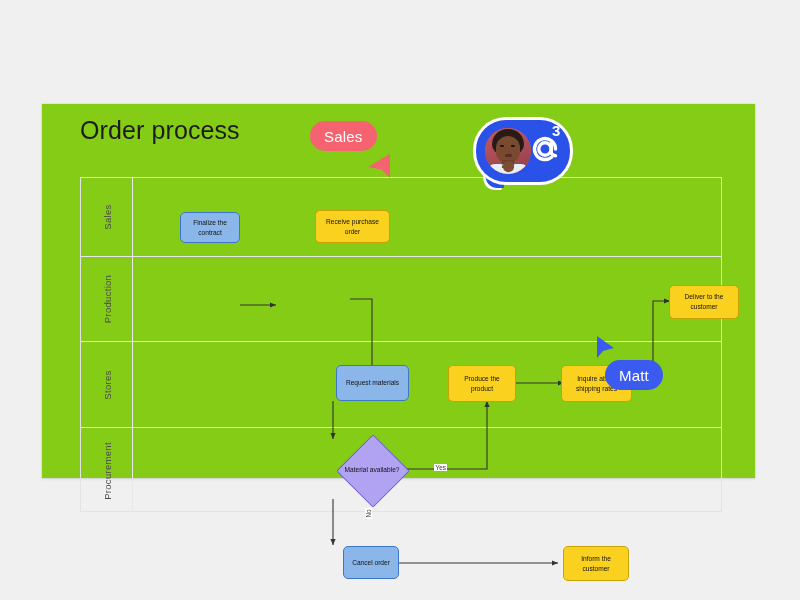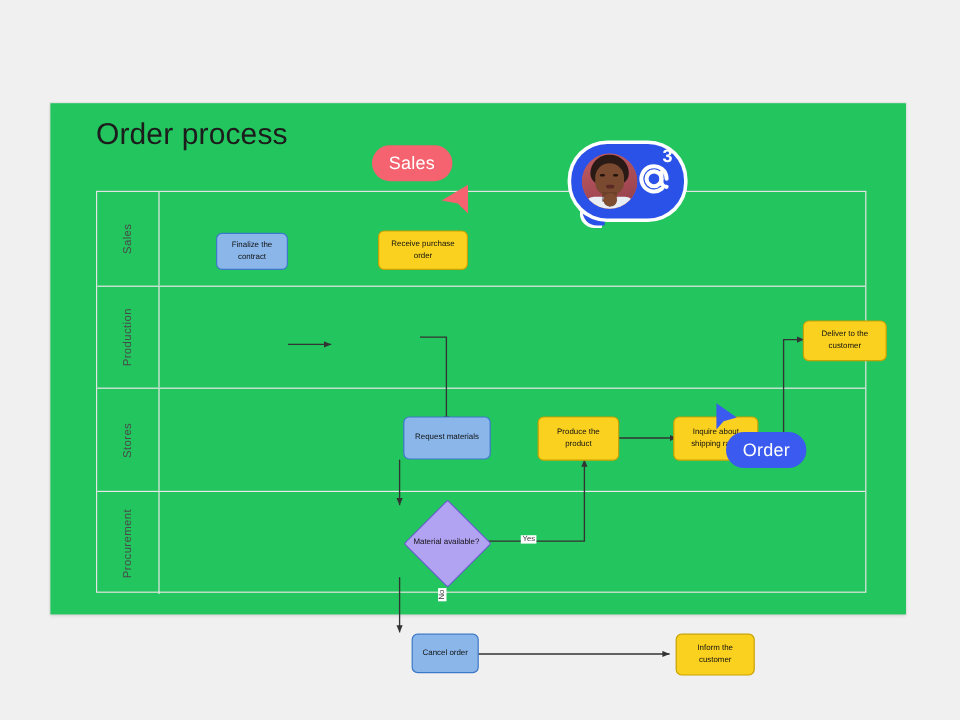--- a/index.html
+++ b/index.html
@@ -16,24 +16,24 @@
     position: relative;
     width: 800px;
     height: 600px;
     background: #f0f0f0;
   }
 
   
   #card {
     position: absolute;
     left: 42px;
-    top: 86px;
+    top: 104px;
     width: 713px;
-    height: 426px;
-    background: #22c55e;
+    height: 374px;
+    background: #84cc16;
     box-shadow: 0 1px 3px rgba(0,0,0,0.10), 0 0 0 1px rgba(0,0,0,0.035);
   }
 
   #page-title {
     position: absolute;
     left: 38px;
     top: 12px;
     font-size: 25px;
     font-weight: 400;
     color: #1c1c1c;
@@ -334,21 +334,21 @@
     <div class="cursor-pill" style="left:310px;top:121px;background:#f4636f;">
       <span>Sales</span>
     </div>
   </div>
 
   <div>
     <svg class="cursor-arrow" style="left:595px;top:334px;" width="22" height="26" viewBox="0 0 22 26">
       <path d="M2,2 L2,24 L8,17 L19,14 Z" fill="#3b5bf0"></path>
     </svg>
     <div class="cursor-pill" style="left:605px;top:360px;background:#3b5bf0;">
-      <span>Order</span>
+      <span>Matt</span>
     </div>
   </div>
 
   <div id="mention-badge">
     <div class="badge-tail"></div>
     <div class="badge-bubble"></div>
 
     <div id="badge-avatar">
       <div class="av-bg"></div>
       <div class="av-shirt"></div>

